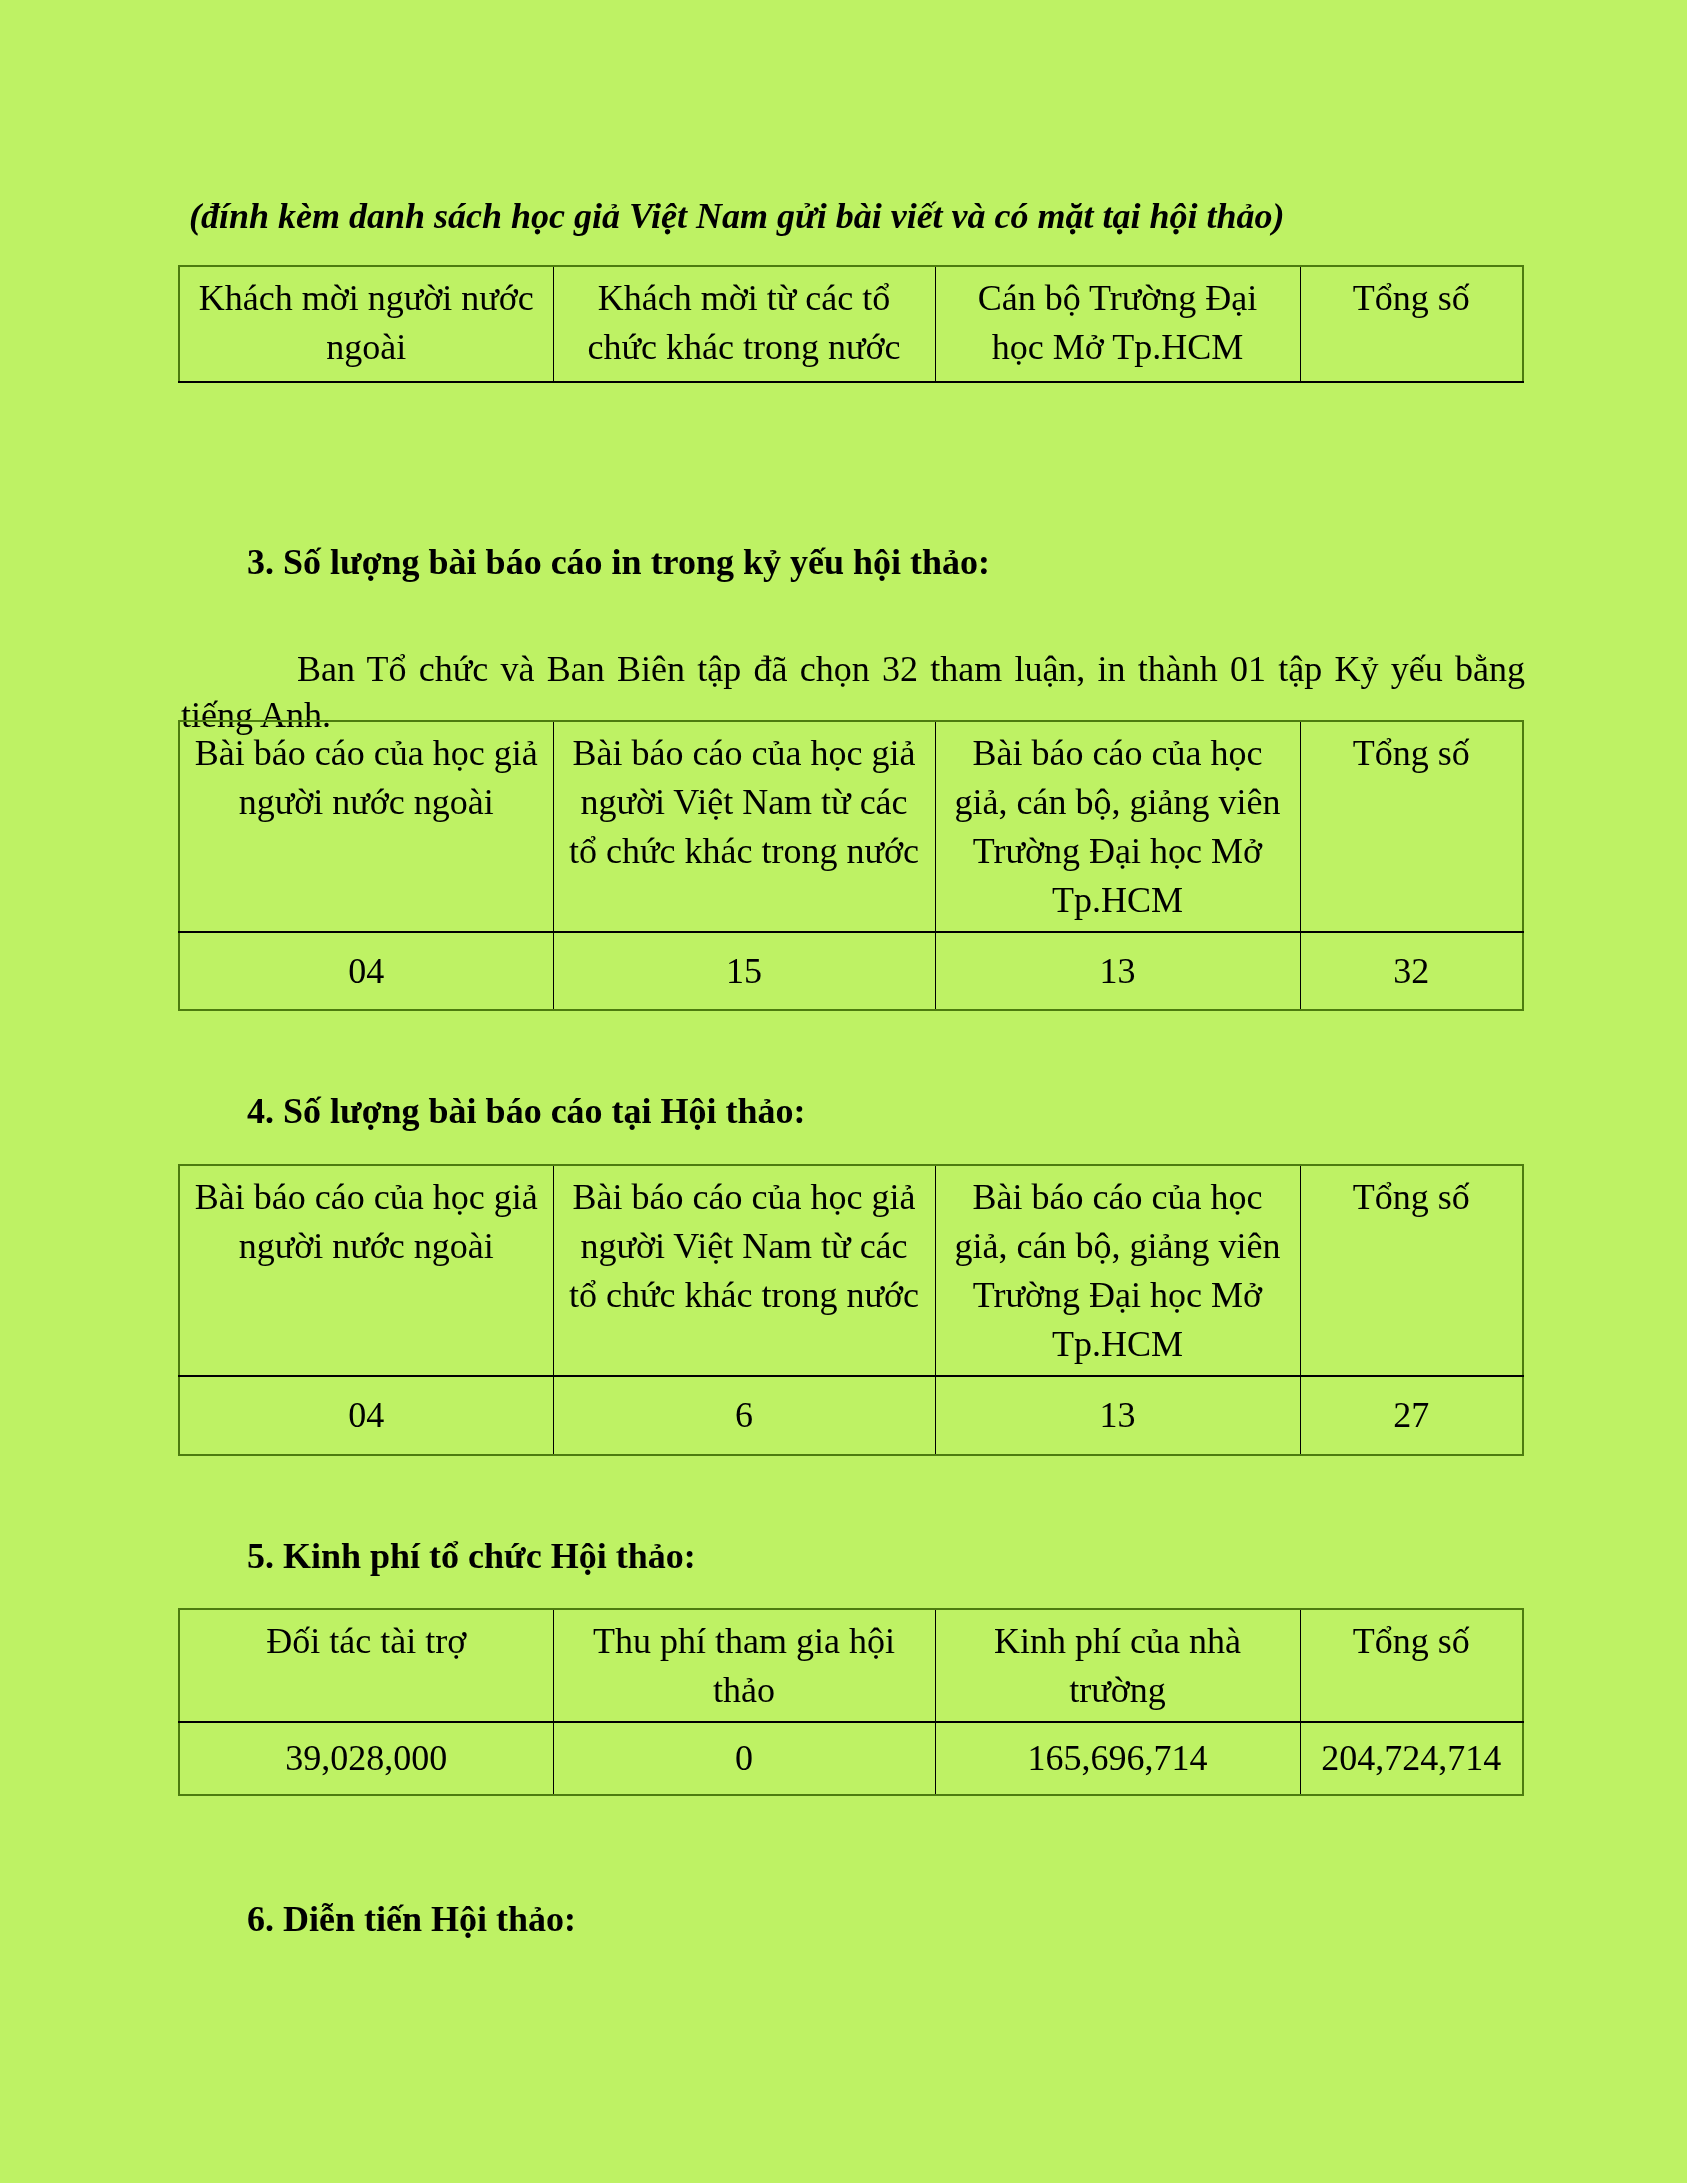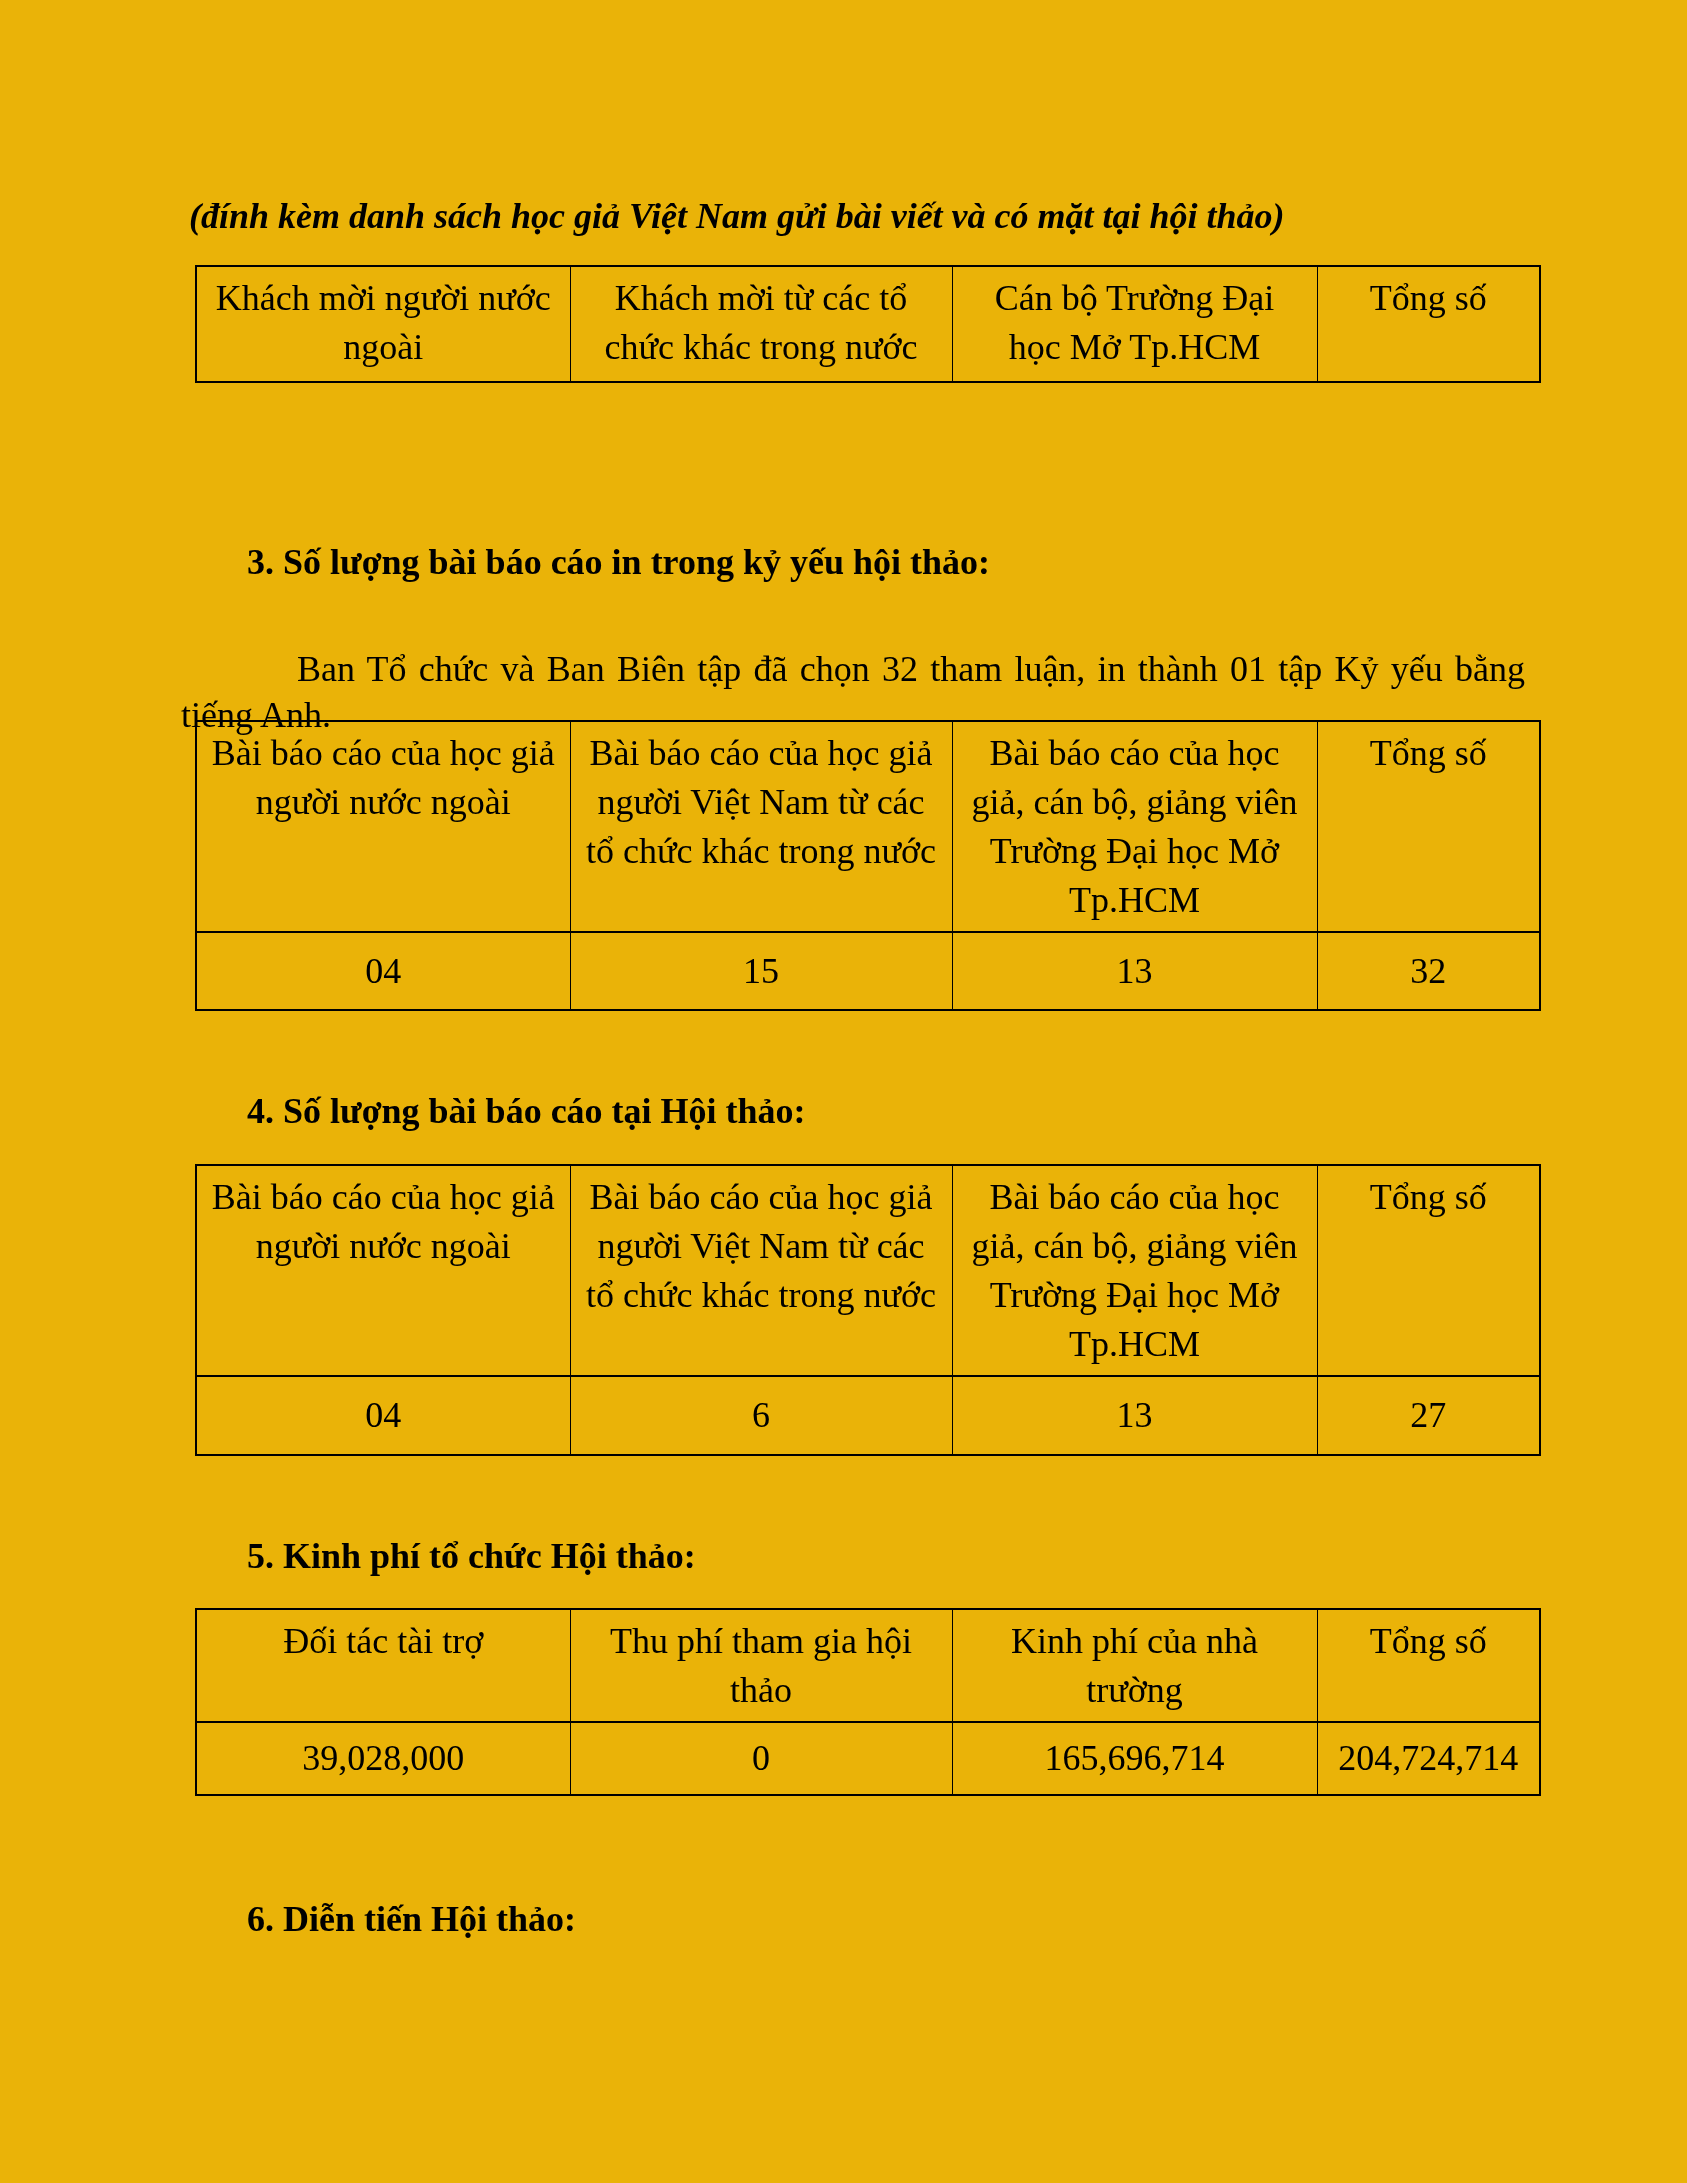--- a/index.html
+++ b/index.html
@@ -4,21 +4,21 @@
 <style>
   html, body {
     margin: 0;
     padding: 0;
     background: #ffffff;
   }
   .page {
     position: relative;
     width: 1687px;
     height: 2183px;
-    background: #eab308;
+    background: #bef264;
     font-family: "Liberation Serif", "DejaVu Serif", serif;
     color: #000000;
     overflow: hidden;
   }
   .abs { position: absolute; }
 
   .intro-note {
     left: 189px;
     top: 196px;
     width: 1323px;
@@ -49,25 +49,25 @@
     top: 610px;
     width: 1344px;
     font-size: 36px;
     line-height: 46px;
     text-align: justify;
     text-indent: 116px;
   }
 
   table.doc-table {
     position: absolute;
-    left: 195px;
+    left: 178px;
     width: 1344px;
     border-collapse: collapse;
     table-layout: fixed;
-    border: 2px solid #000000;
+    border: 2px solid #4d7c0f;
   }
   .t1 { top: 265px; }
   .t2 { top: 720px; }
   .t3 { top: 1164px; }
   .t4 { top: 1608px; }
 
   table.doc-table td {
     border: 1.3px solid #000000;
     box-sizing: border-box;
     font-size: 36px;

